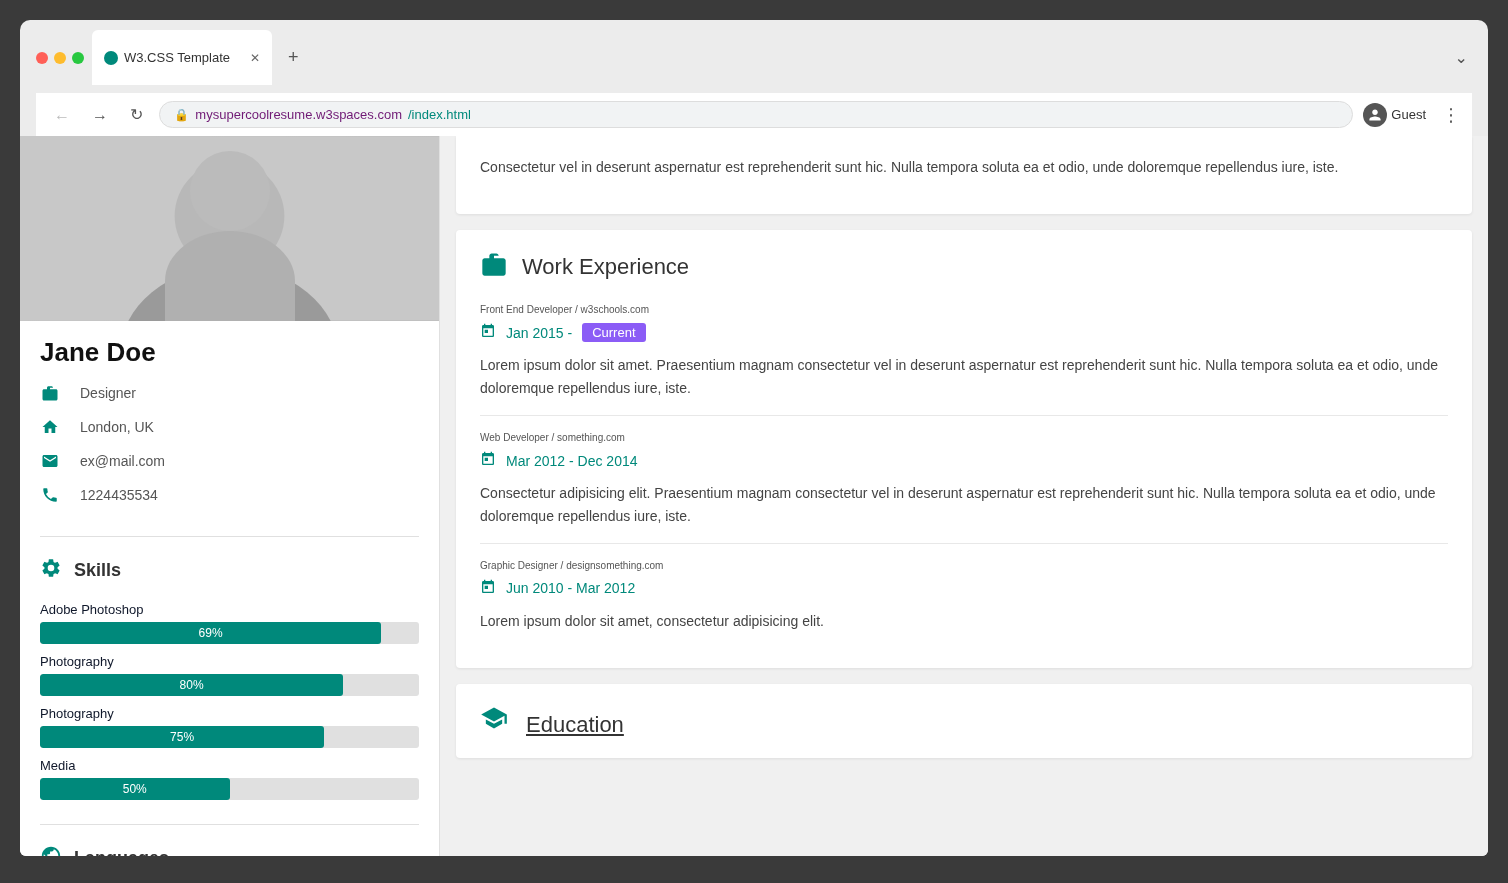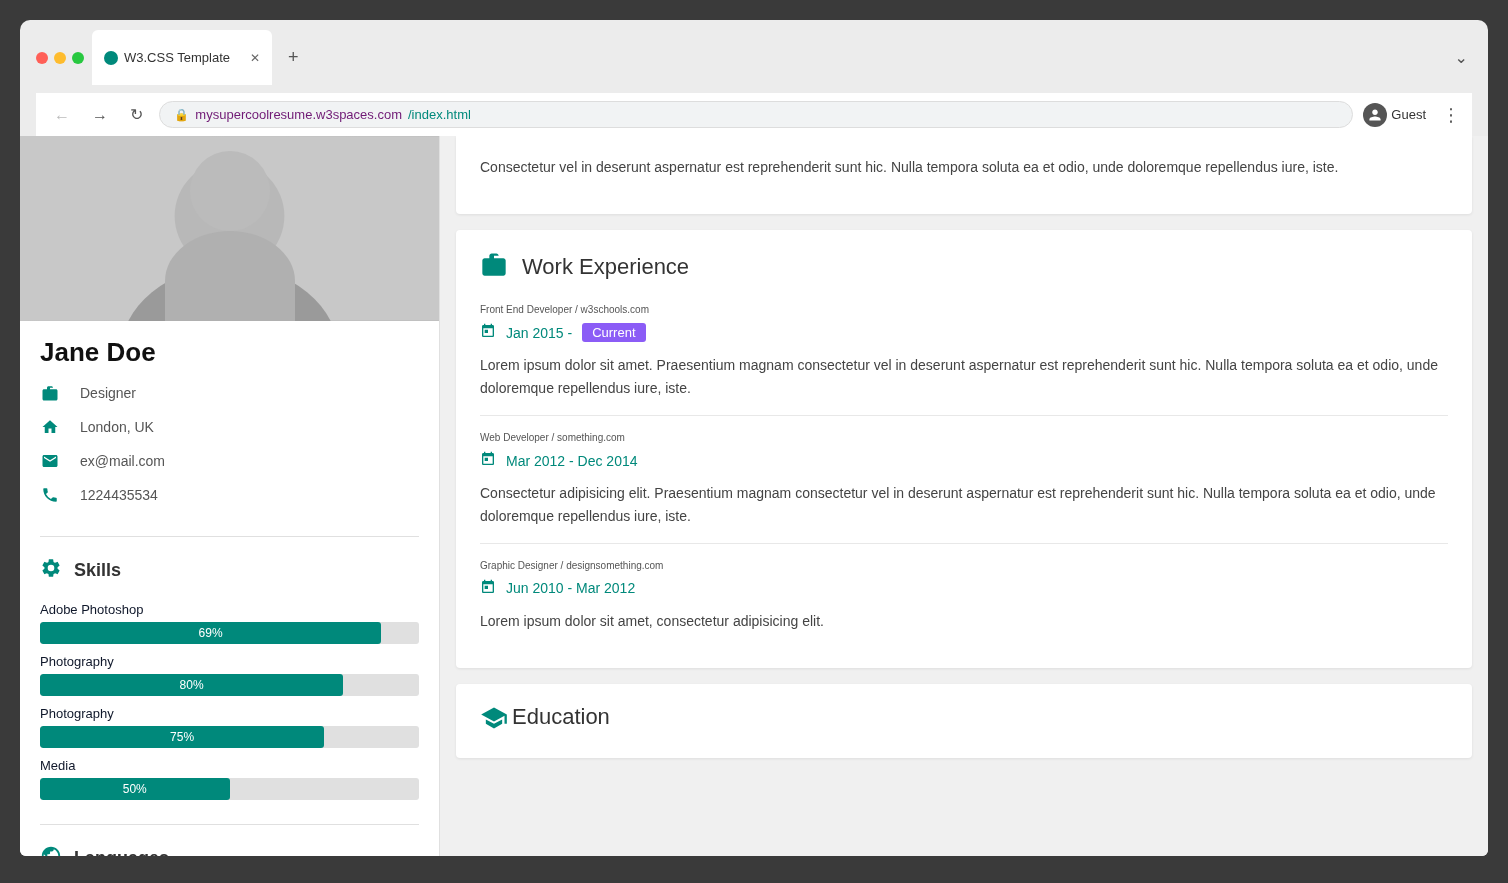--- a/index.html
+++ b/index.html
@@ -278,25 +278,26 @@
       margin-bottom: 16px;
     }
     .job-separator {
       height: 1px;
       background: #e8e8e8;
       margin: 16px 0;
     }
 
     .education-section-title {
       display: flex;
-      align-items: flex-start;
-      gap: 4px;
+      align-items: flex-end;
+      gap: 18px;
       font-size: 22px;
       color: #333;
       font-weight: 400;
+      text-decoration: underline;
     }
 
     
     .main-content::-webkit-scrollbar { width: 8px; }
     .main-content::-webkit-scrollbar-track { background: #f0f0f0; }
     .main-content::-webkit-scrollbar-thumb { background: #ccc; border-radius: 4px; }
     .sidebar::-webkit-scrollbar { width: 6px; }
     .sidebar::-webkit-scrollbar-track { background: white; }
     .sidebar::-webkit-scrollbar-thumb { background: #ddd; }
   </style>

